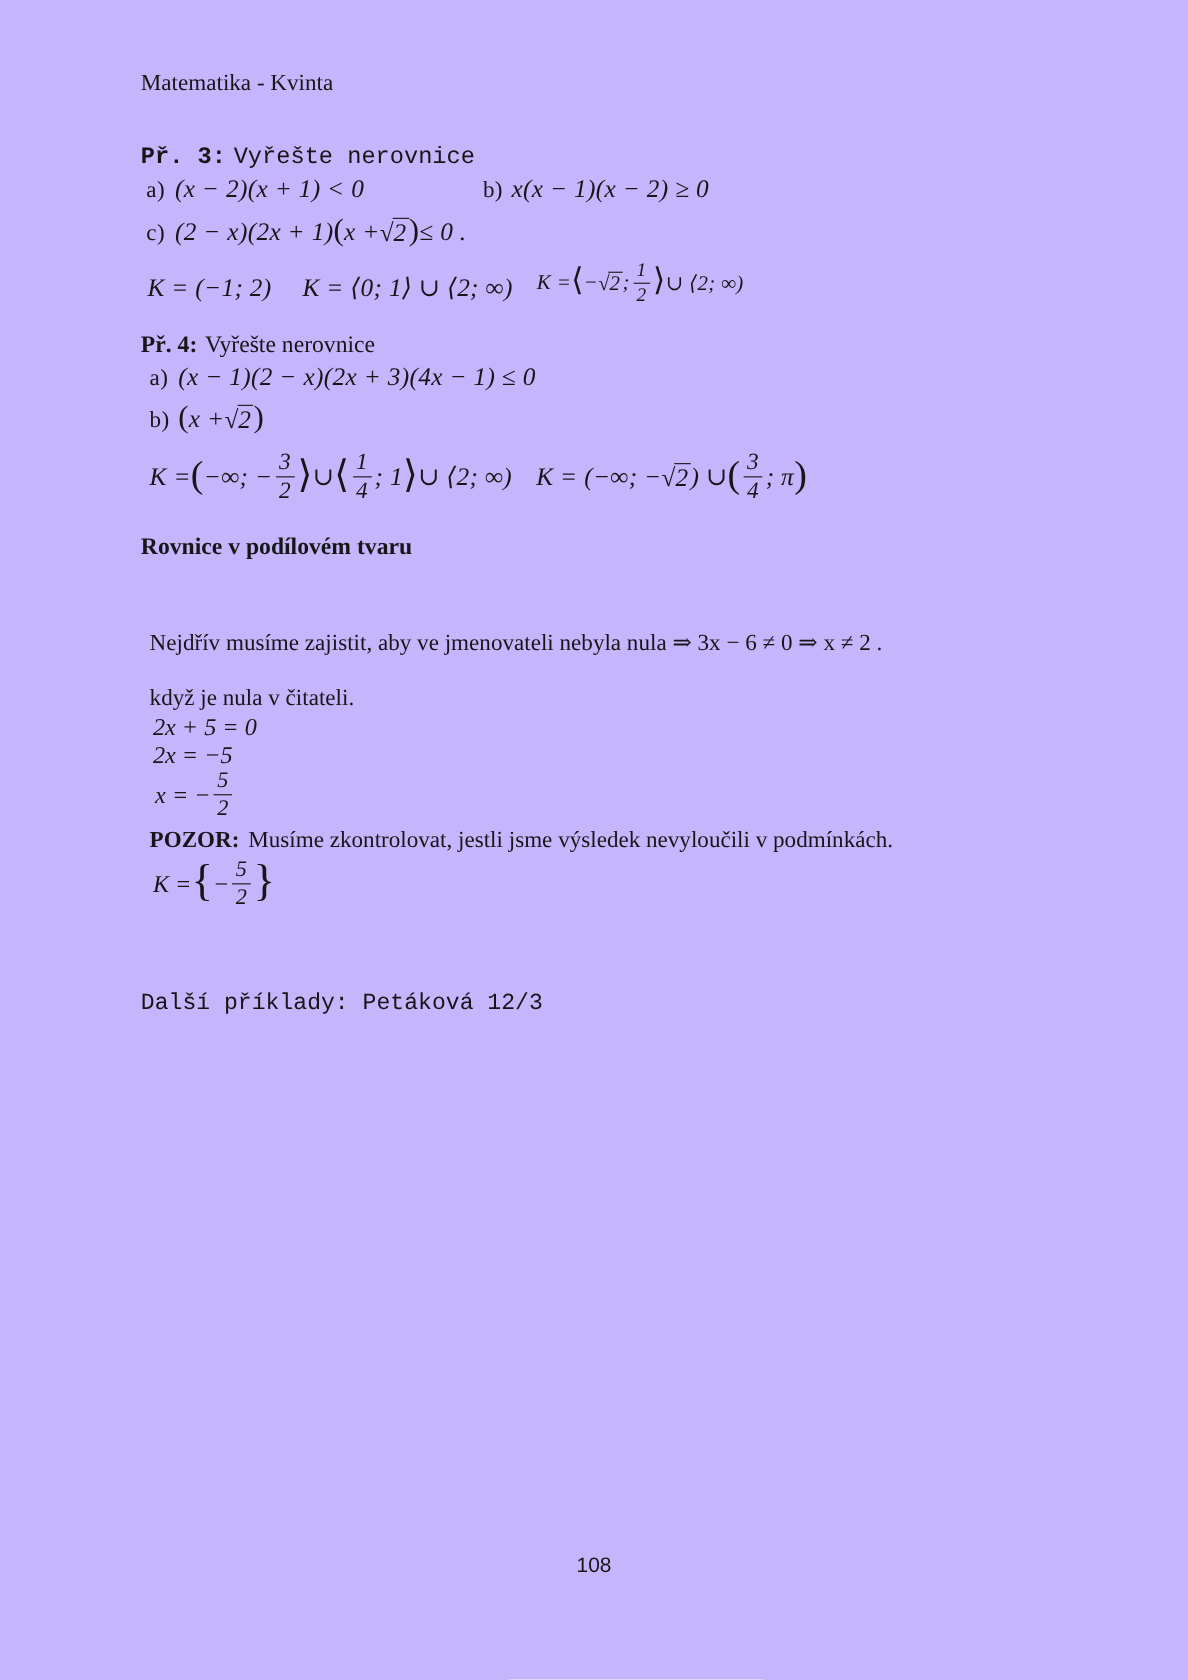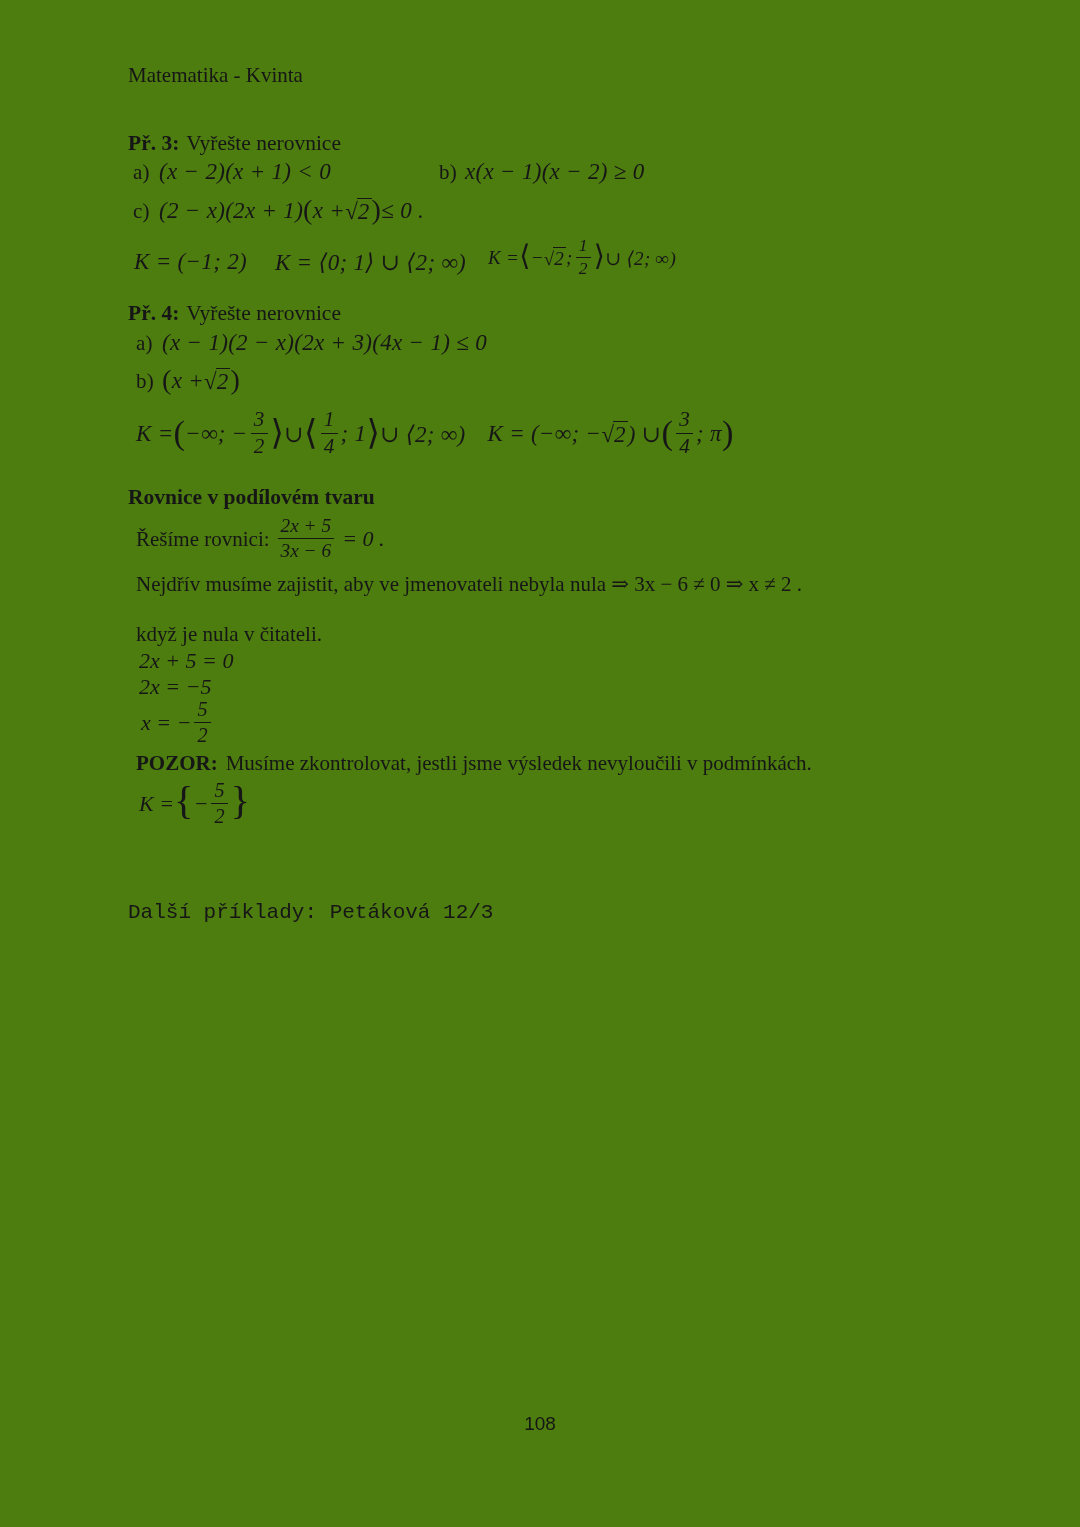--- a/index.html
+++ b/index.html
@@ -1,19 +1,19 @@
 <!DOCTYPE html>
 <html><head>
 <meta charset="utf-8">
 <style>
   html,body{margin:0;padding:0;background:#ffffff;}
   .page{
     position:relative;
     width:1080px;height:1527px;
-    background:#4d7c0f;
+    background:#c4b5fd;
     color:#161616;
     font-family:"Liberation Serif","DejaVu Serif","DejaVu Sans",serif;
     overflow:hidden;
   }
   .abs{position:absolute;white-space:nowrap;}
   .hdr{font-size:21px;}
   .headline{font-size:21.5px;}
   .headline b{margin-right:7px;}
   .bold{font-weight:bold;}
   .body{font-size:21px;}
@@ -42,21 +42,21 @@
   .pagenum{left:0;width:100%;text-align:center;
            font-family:"Liberation Sans","DejaVu Sans",sans-serif;font-size:19px;}
 </style>
 </head>
 <body>
 
 <div class="page">
 
   <div class="abs hdr" style="left:128px;top:63px;">Matematika - Kvinta</div>
 
-  <div class="abs headline" style="left:128px;top:131px;">
+  <div class="abs headline" style="left:128px;top:131px;font-family:Liberation Mono, monospace;">
     <b>Př. 3:</b><span>Vyřešte nerovnice</span>
   </div>
 
   <div class="abs math" style="left:133px;top:159px;">
     <span class="lbl">a)</span><span>(x − 2)(x + 1) &lt; 0</span>
   </div>
 
   <div class="abs math" style="left:439px;top:159px;">
     <span class="lbl">b)</span><span>x(x − 1)(x − 2) ≥ 0</span>
   </div>
@@ -142,28 +142,20 @@
           <span class="fnum">3</span>
           <span class="fden">4</span>
         </span>
         <span>; π</span>
         <span class="bd">)</span>
       </span>
   </div>
 
   <div class="abs headline bold" style="left:128px;top:485px;">Rovnice v podílovém tvaru</div>
 
-  <div class="abs body mrow" style="left:136px;top:510px;height:58px;">
-    <span>Řešíme rovnici:</span>
-    <span class="frac eq" style="margin:0 8px;">
-        <span class="fnum">2x + 5</span>
-        <span class="fden">3x − 6</span>
-      </span>
-    <span class="eq">= 0 .</span>
-  </div>
 
   <div class="abs body" style="left:136px;top:572px;">Nejdřív musíme zajistit, aby ve jmenovateli nebyla nula  ⇒  3x − 6 ≠ 0 ⇒ x ≠ 2 .</div>
   <div class="abs body" style="left:136px;top:622px;">když je nula v čitateli.</div>
 
   <div class="abs eq" style="left:139px;top:648px;">2x + 5 = 0</div>
   <div class="abs eq" style="left:139px;top:674px;">2x = −5</div>
 
   <div class="abs eq mrow" style="left:141px;top:697px;height:52px;">
     <span>x = −</span>
       <span class="frac">

